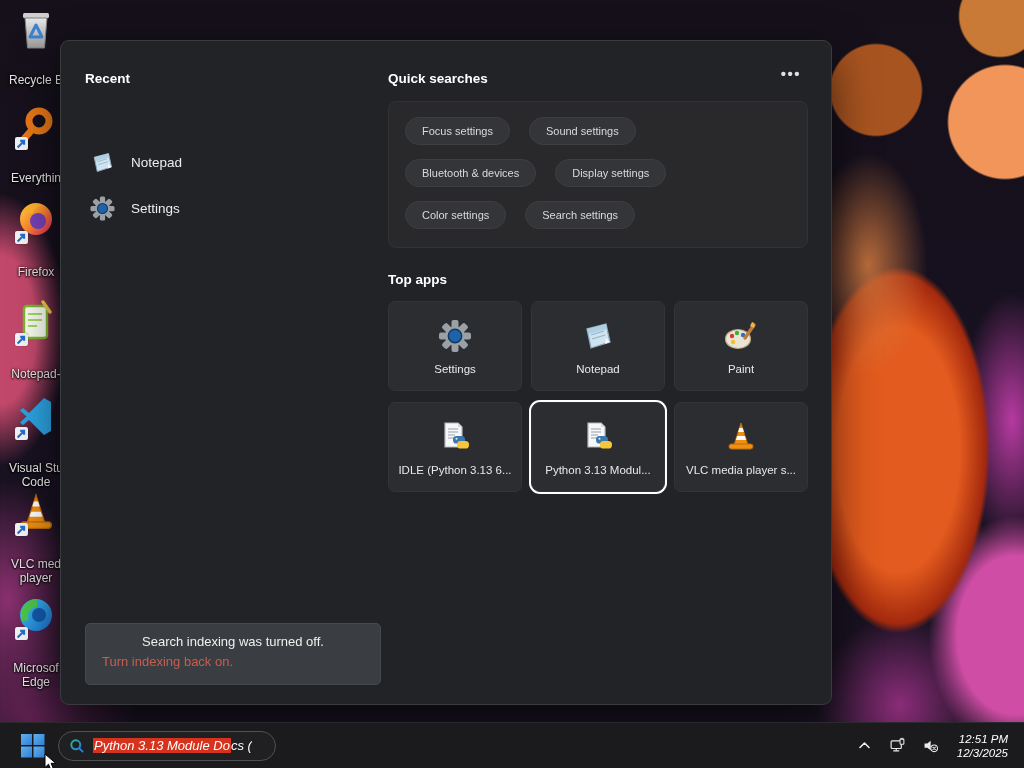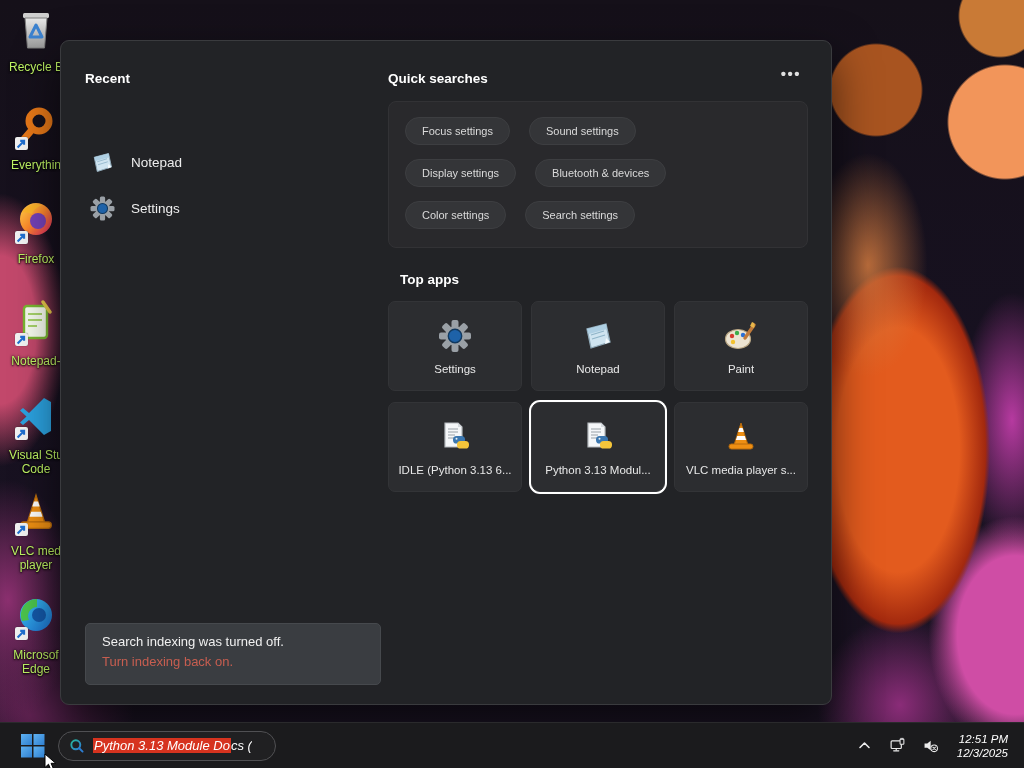--- a/index.html
+++ b/index.html
@@ -22,21 +22,21 @@
       radial-gradient(ellipse 130px 110px at 30px 715px, #5e2150, rgba(0,0,0,0) 80%),
       linear-gradient(180deg,#151019 0%,#171120 45%,#1a1322 100%);
   }
 
   
   .dicon { position:absolute; left:0; width:72px; text-align:center; z-index:1; cursor:default; }
   .dicon-art { position:relative; width:46px; height:46px; margin:0 auto; }
   .dicon-art svg { width:100%; height:100%; display:block; }
   .shortcut { position:absolute; left:2px; bottom:0; width:13px; height:13px; background:#f2f2f2;
     border-radius:2px; box-shadow:0 0 1px rgba(0,0,0,.7); display:flex; align-items:center; justify-content:center; }
-  .dicon-label { margin-top:8px; font-size:12px; line-height:14px; color:#bef264;
+  .dicon-label { margin-top:21px; font-size:12px; line-height:14px; color:#e5e5e5;
     text-shadow:0 1px 2px #000, 0 0 3px #000; }
   .dicon-label span { display:block; }
 
   
   .panel { position:absolute; left:60px; top:40px; width:772px; height:665px; z-index:5;
     background:#222326; border:1px solid #3a3b3e; border-radius:9px;
     box-shadow:0 18px 45px rgba(0,0,0,.6);padding-left:12px; }
   .sec-header { position:absolute; font-size:13.5px; font-weight:700; color:#ffffff; }
 
   .recent-item { position:absolute; left:28px; display:flex; align-items:center; gap:15px;
@@ -58,21 +58,21 @@
     display:grid; grid-template-columns:repeat(3,134px); grid-auto-rows:90px; gap:11px 9px; }
   .tile { background:#2c2d30; border:1px solid #333437; border-radius:7px; cursor:pointer;
     display:flex; flex-direction:column; align-items:center; justify-content:center; gap:9px; }
   .tile svg { width:36px; height:36px; }
   .tile-label { font-size:11.5px; color:#e8e8e8; max-width:124px; white-space:nowrap;
     overflow:hidden; text-align:center; }
   .tile.selected { box-shadow:0 0 0 2px #ffffff; border-radius:9px; }
 
   .notice { position:absolute; left:24px; top:582px; width:296px; height:62px;
     background:#3a3d41; border:1px solid #46494d; border-radius:5px; padding:10px 16px; }
-  .notice-line1 { font-size:13px; color:#f0f0f0; }
+  .notice-line1 { font-size:13px; color:#f0f0f0;text-align:center; }
   .notice-link { font-size:13px; margin-top:5px; color:#c75e50; cursor:pointer; }
 
   
   .taskbar { position:absolute; left:0; bottom:0; width:1024px; height:46px; z-index:10;
     background:#1b1b1d; border-top:1px solid #2a2a2c; display:flex; align-items:center;font-style:italic; }
   .start-btn { width:40px; height:40px; margin-left:12px; display:flex; align-items:center;
     justify-content:center; border-radius:5px; cursor:pointer; }
   .start-btn svg { width:25px; height:25px; }
   .tb-search { margin-left:6px; width:218px; height:30px; background:#202022;
     border:1px solid #505053; border-radius:15px; display:flex; align-items:center;
@@ -306,30 +306,30 @@
 
   <div class="sec-header" style="left:327px; top:30px">Quick searches</div>
   <div class="more-dots">•••</div>
 
   <div class="qs-card">
     <div class="pill-row">
       <div class="pill">Focus settings</div>
       <div class="pill">Sound settings</div>
     </div>
     <div class="pill-row">
+      <div class="pill">Bluetooth &amp; devices</div>
       <div class="pill">Display settings</div>
-      <div class="pill">Bluetooth &amp; devices</div>
     </div>
     <div class="pill-row">
       <div class="pill">Color settings</div>
       <div class="pill">Search settings</div>
     </div>
   </div>
 
-  <div class="sec-header" style="left:339px; top:231px">Top apps</div>
+  <div class="sec-header" style="left:327px; top:231px">Top apps</div>
 
   <div class="apps-grid">
     <div class="tile">
       <svg viewBox="0 0 36 36">
           <use href="#gear-sym"></use>
         </svg>
       <div class="tile-label">Settings</div>
     </div>
     <div class="tile">
       <svg viewBox="0 0 36 36">

